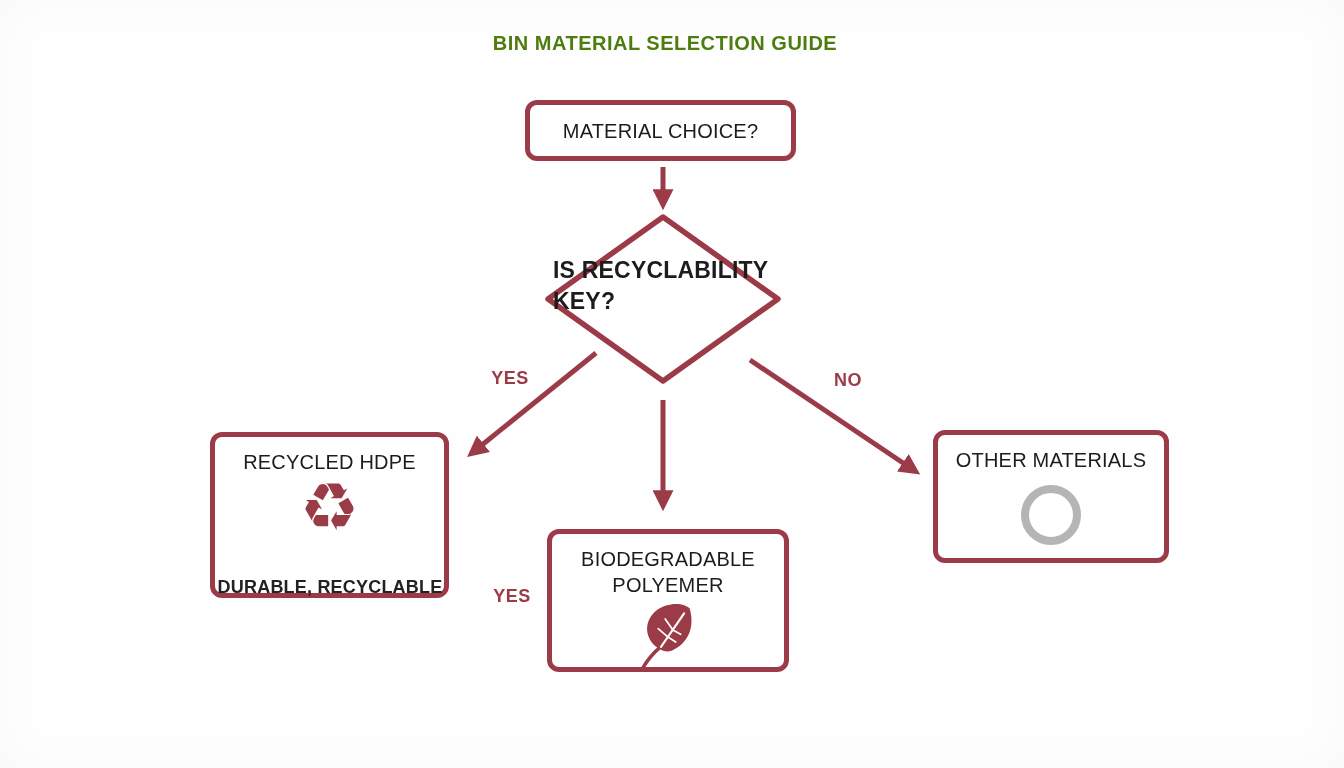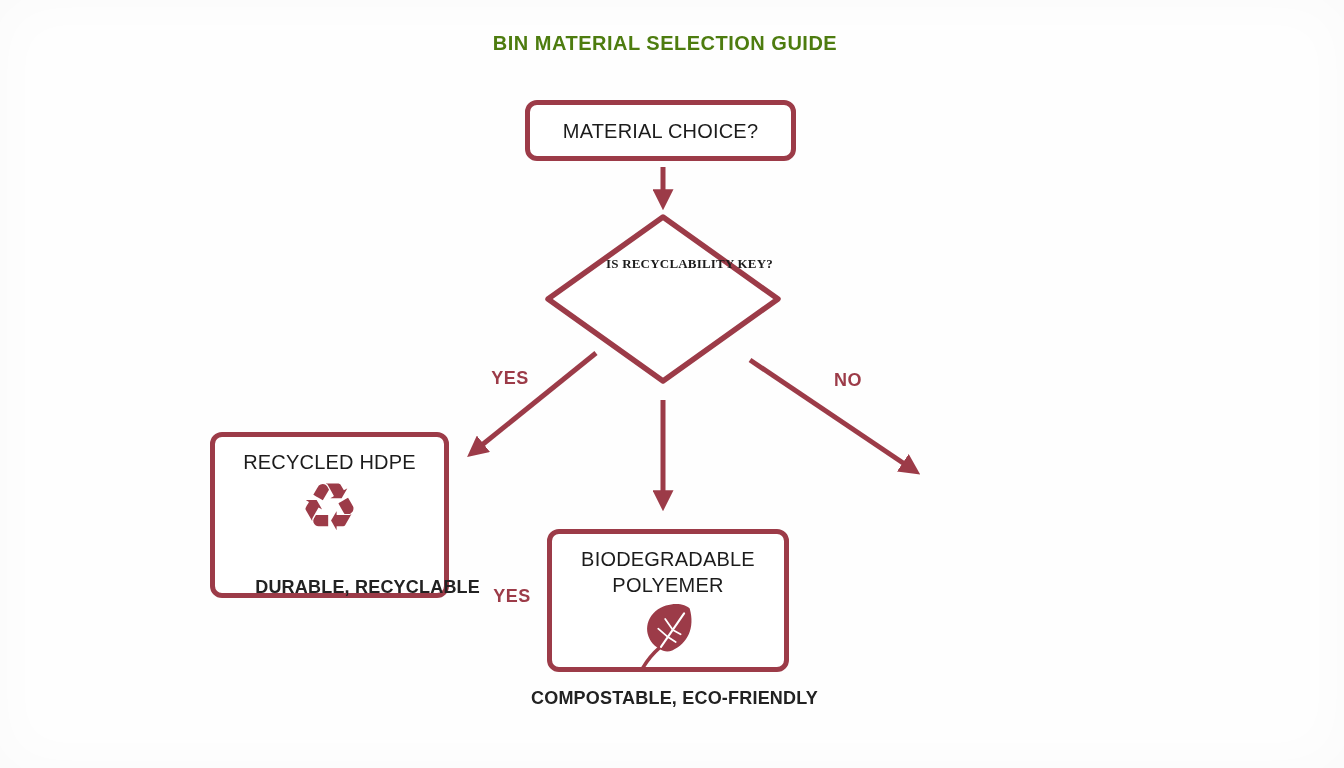--- a/index.html
+++ b/index.html
@@ -52,28 +52,27 @@
     font-size: 20px;
     font-weight: 400;
     color: #1c1c1c;
     text-align: center;
     line-height: 1.3;
     padding-top: 12px;
     letter-spacing: 0.2px;
   }
   .decision-label {
     left: 553px; top: 255px; width: 220px;
-    text-align: right;
-    font-size: 13px;
+    text-align: left;
+    font-size: 23px;
     font-weight: 800;
     color: #1c1c1c;
     line-height: 1.35;
     z-index: 2;
     letter-spacing: 0.2px;
-    font-family: Liberation Serif, serif;
   }
   .branch-label {
     font-size: 18px;
     font-weight: 800;
     color: #9c3b48;
     z-index: 2;
     letter-spacing: 0.5px;
   }
   .branch-yes-left   { left: 478px; top: 368px; width: 64px; text-align: center; }
   .branch-no-right   { left: 798px; top: 370px; width: 64px; text-align: right; }
@@ -89,21 +88,21 @@
     margin-top: 0px;
   }
   .ring-icon {
     width: 44px; height: 44px;
     border: 8px solid #b5b5b5;
     border-radius: 50%;
     margin-top: 12px;
   }
   .leaf-wrap { margin-top: 2px; }
   .caption {
-    text-align: right;
+    text-align: center;
     font-size: 18px;
     font-weight: 700;
     color: #222222;
     z-index: 2;
     letter-spacing: 0.2px;
   }
   .caption-hdpe  { left: 180px; top: 577px; width: 300px; }
   .caption-bio   { left: 518px; top: 688px; width: 300px; }
   .caption-other { left: 903px; top: 577px; width: 300px; }
 </style>
@@ -152,16 +151,19 @@
     <div class="node-label" style="max-width:190px;">BIODEGRADABLE POLYEMER</div>
     <div class="leaf-wrap">
       <svg viewBox="0 0 100 100" width="70" height="70" xmlns="http://www.w3.org/2000/svg">
         <path d="M14,97 C21,85 30,75 38,68" stroke="#9c3b48" stroke-width="5" fill="none" stroke-linecap="round"></path>
         <path d="M38,70 C17,58 14,32 32,16 C52,1 74,5 81,12 C89,40 78,62 56,72 C49,75 43,73 38,70 Z" fill="#9c3b48"></path>
         <path d="M40,67 L73,19" stroke="#ffffff" stroke-width="3" fill="none" stroke-linecap="round"></path>
         <path d="M50,53 L36,41 M57,43 L46,27 M57,43 L68,49 M50,53 L61,60" stroke="#ffffff" stroke-width="2.5" fill="none" stroke-linecap="round"></path>
       </svg>
     </div>
   </div>
-  <div class="abs caption caption-bio">COMPOSTABLE, ECO-FRIENDLY</div>
 
+  <div class="abs node-box other-box">
+    <div class="node-label">OTHER MATERIALS</div>
+    <div class="ring-icon"></div>
+  </div>
 
 </div>
 
 </body></html>

